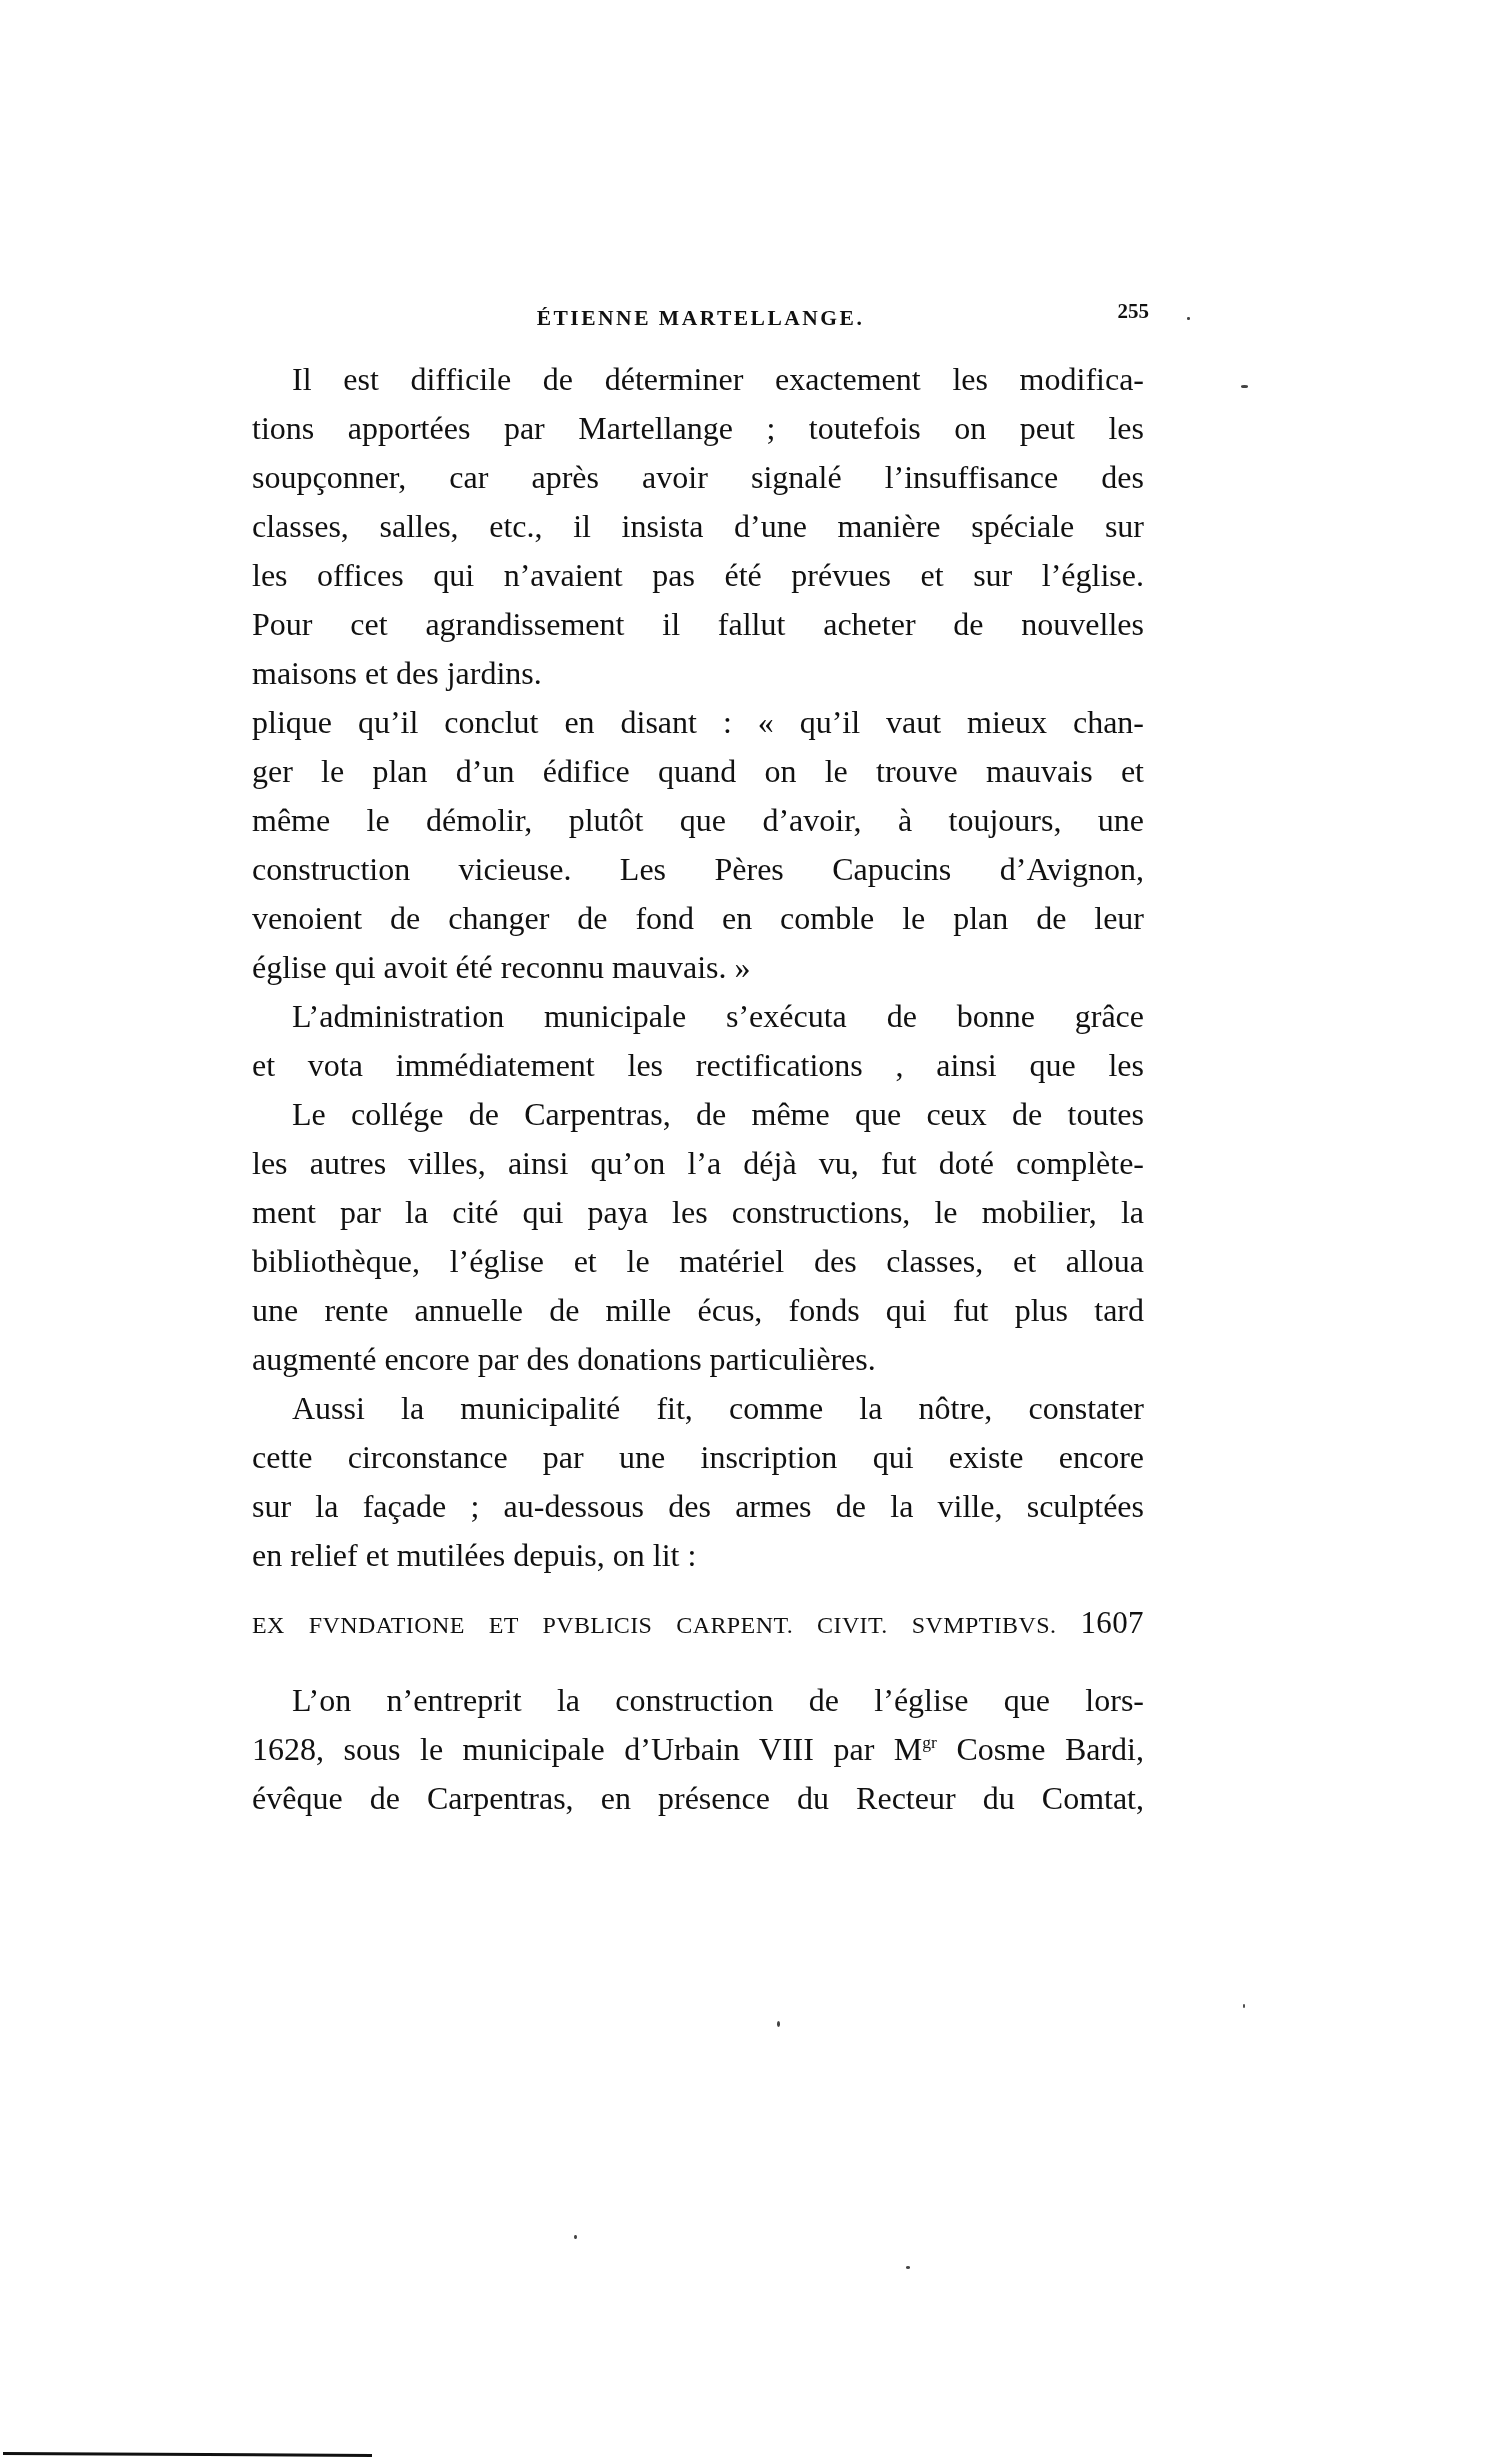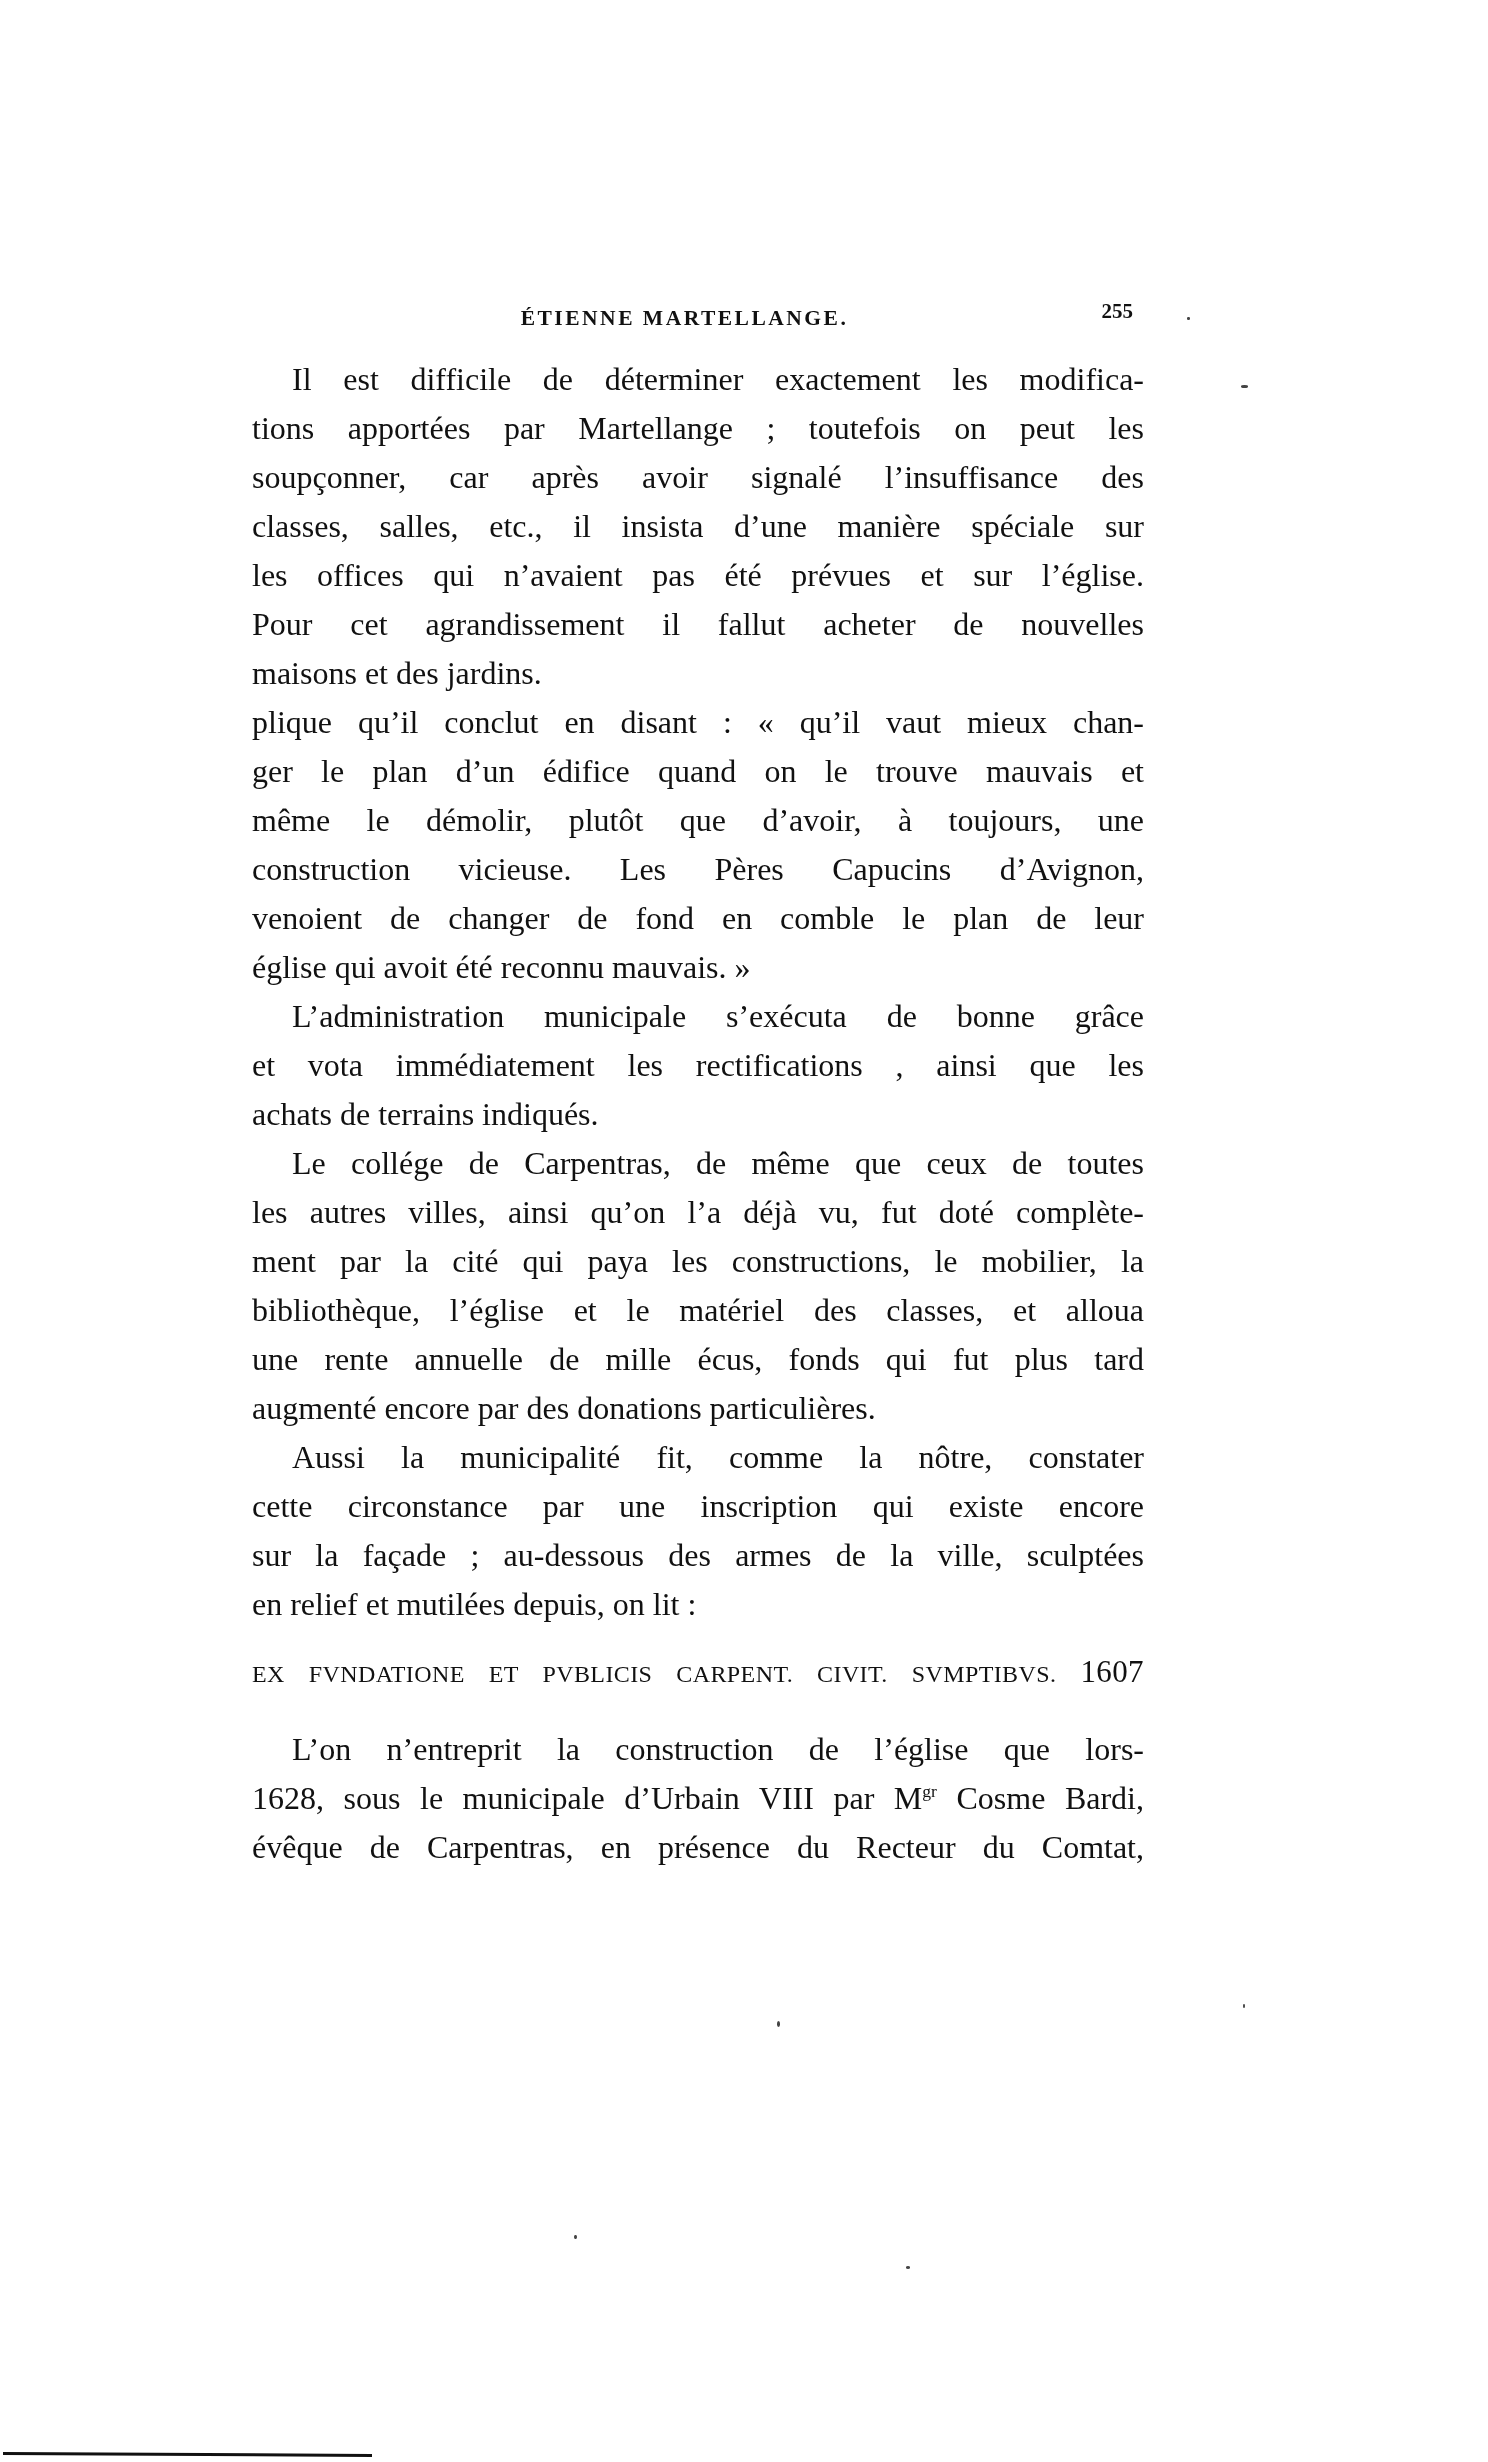--- a/index.html
+++ b/index.html
@@ -1,18 +1,18 @@
 <!DOCTYPE html>
 <html style="font-size:13.2px"><head>
 <meta charset="utf-8">
 <style>
   html, body { margin: 0; padding: 0; background: #ffffff; }
   body { width: 1489px; height: 2462px; position: relative; overflow: hidden; }
   .page { position: absolute; left: 0; top: 0; width: 1489px; height: 2462px; color: #111; font-family: "Liberation Serif", "DejaVu Serif", serif; }
-  .running-head { position: absolute; top: 299px; left: 236px; width: 897px; height: 41px; }
+  .running-head { position: absolute; top: 299px; left: 252px; width: 897px; height: 41px; }
   .running-title { position: absolute; left: 0; width: 100%; text-align: center; top: 6.6px; font-size: 21.5px; letter-spacing: 2.5px; font-weight: bold; font-variant: small-caps; }
   .page-number { position: absolute; right: 0; top: 0; font-size: 21px; font-weight: bold; }
   .body-text { position: absolute; left: 252px; top: 355px; width: 892px; font-size: 32px; line-height: 49px; }
   .line { display: block; white-space: nowrap; text-align: justify; text-align-last: justify; height: 49px; overflow: visible; }
   .line.last { text-align-last: left; }
   .line.indent { padding-left: 40px; }
   .inscription { font-size: 24px; letter-spacing: 0.4px; margin-top: 20px; margin-bottom: 30px; height: 46px; line-height: 46px; }
   .inscription .year { font-size: 31px; }
   sup { font-size: 0.55em; vertical-align: 0.7em; line-height: 0; margin-top: 48px; }
   .footer-rule { position: absolute; left: 3.3px; top: 2452px; width: 369px; height: 2.5px; background: #111; transform: rotate(0.3deg); transform-origin: left center; }
@@ -45,21 +45,20 @@
       <span class="line">ger le plan d’un édifice quand on le trouve mauvais et</span>
       <span class="line">même le démolir, plutôt que d’avoir, à toujours, une</span>
       <span class="line">construction vicieuse. Les Pères Capucins d’Avignon,</span>
       <span class="line">venoient de changer de fond en comble le plan de leur</span>
       <span class="line last">église qui avoit été reconnu mauvais. »</span>
     </div>
 
     <div>
       <span class="line indent">L’administration municipale s’exécuta de bonne grâce</span>
       <span class="line">et vota immédiatement les rectifications , ainsi que les</span>
-      <span class="line last">achats de terrains indiqués.</span>
     </div>
 
     <div>
       <span class="line indent">Le collége de Carpentras, de même que ceux de toutes</span>
       <span class="line">les autres villes, ainsi qu’on l’a déjà vu, fut doté complète-</span>
       <span class="line">ment par la cité qui paya les constructions, le mobilier, la</span>
       <span class="line">bibliothèque, l’église et le matériel des classes, et alloua</span>
       <span class="line">une rente annuelle de mille écus, fonds qui fut plus tard</span>
       <span class="line last">augmenté encore par des donations particulières.</span>
     </div>

